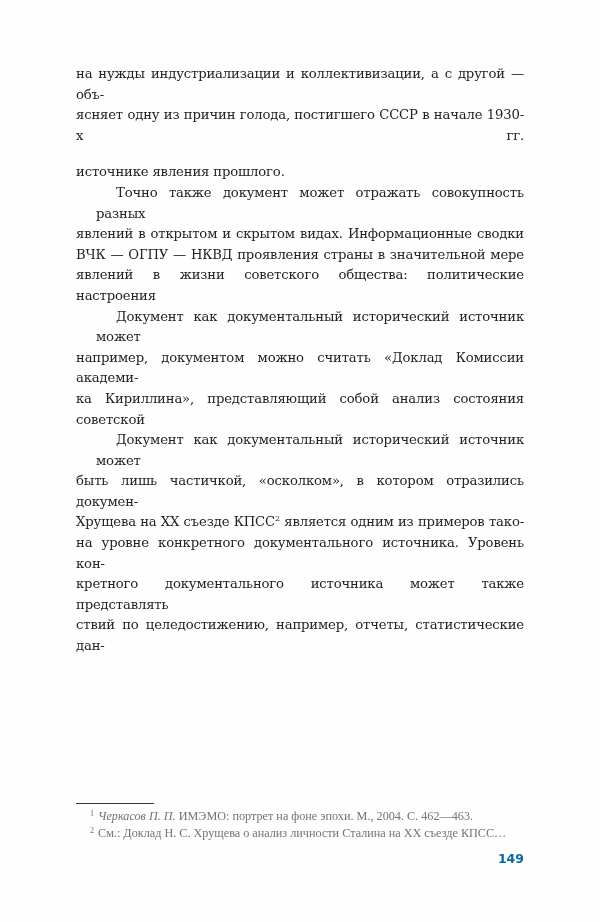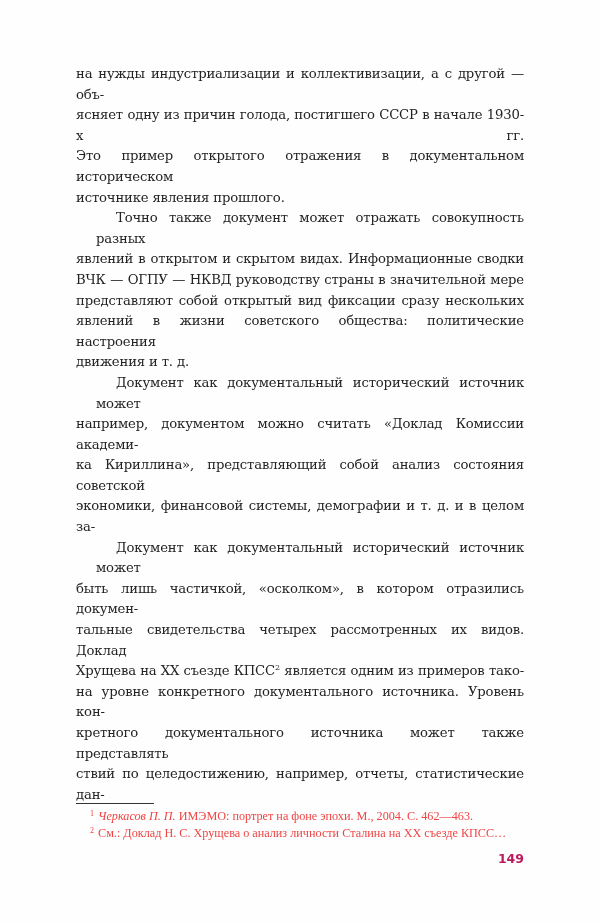--- a/index.html
+++ b/index.html
@@ -12,62 +12,57 @@
       text-align: justify; letter-spacing: -0.15px;
       hyphens: manual;
     }
     .body-text p { margin: 0; text-indent: 20px; }
     .body-text p.cont { text-indent: 0; }
     sup { font-size: 8px; line-height: 0; vertical-align: 5px; }
     .fn-rule { position: absolute; left: 76px; top: 803px; width: 78px; border-top: 1px solid #333; }
     .footnotes {
       position: absolute; left: 76px; top: 808px; width: 448px;
       font-family: "Liberation Serif", "DejaVu Serif", serif;
-      font-size: 12.2px; line-height: 17px; color: #ef4444;
+      font-size: 12.2px; line-height: 17px; color: #737373;
     }
     .fn { padding-left: 14px; white-space: nowrap; }
     .fn sup { margin-right: 4px; vertical-align: 4px; font-size: 8px; }
     .page-num {
       position: absolute; right: 76px; top: 851px;
       font-family: "DejaVu Sans", "Liberation Sans", sans-serif;
-      font-weight: bold; font-size: 12.5px; color: #be185d; text-align: center;
+      font-weight: bold; font-size: 12.5px; color: #0369a1; text-align: center;
     }
     .line { display: block; text-align: justify; text-align-last: justify; }
-    .line.last { text-align-last: left; }
+    .line.last { text-align-last: left; margin-top: 16px; }
     .line.ind { text-indent: 20px; margin-left: 20px; }
   </style>
 </head>
 <body>
 
 <div class="page">
   <div class="body-text">
     <p class="cont">
       <span class="line">на нужды индустриализации и коллективизации, а с другой — объ-</span>
       <span class="line">ясняет одну из причин голода, постигшего СССР в начале 1930-х гг.</span>
-      <span class="line">Это пример открытого отражения в документальном историческом</span>
       <span class="line last">источнике явления прошлого.</span>
     </p>
     <p class="cont">
       <span class="line ind">Точно также документ может отражать совокупность разных</span>
       <span class="line">явлений в открытом и скрытом видах. Информационные сводки</span>
-      <span class="line">ВЧК — ОГПУ — НКВД руководству страны в значительной мере</span>
-      <span class="line">представляют собой открытый вид фиксации сразу нескольких</span>
+      <span class="line">ВЧК — ОГПУ — НКВД проявления страны в значительной мере</span>
       <span class="line">явлений в жизни советского общества: политические настроения</span>
-      <span class="line last">движения и т. д.</span>
     </p>
     <p class="cont">
       <span class="line ind">Документ как документальный исторический источник может</span>
       <span class="line">например, документом можно считать «Доклад Комиссии академи-</span>
       <span class="line">ка Кириллина», представляющий собой анализ состояния советской</span>
-      <span class="line">экономики, финансовой системы, демографии и т. д. и в целом за-</span>
     </p>
     <p class="cont">
       <span class="line ind">Документ как документальный исторический источник может</span>
       <span class="line">быть лишь частичкой, «осколком», в котором отразились докумен-</span>
-      <span class="line">тальные свидетельства четырех рассмотренных их видов. Доклад</span>
       <span class="line"><span>Хрущева на XX съезде КПСС</span><sup>2</sup><span> является одним из примеров тако-</span></span>
       <span class="line">на уровне конкретного документального источника. Уровень кон-</span>
       <span class="line">кретного документального источника может также представлять</span>
       <span class="line">ствий по целедостижению, например, отчеты, статистические дан-</span>
 
     </p>
 
   </div>
 
   <div class="fn-rule"></div>

